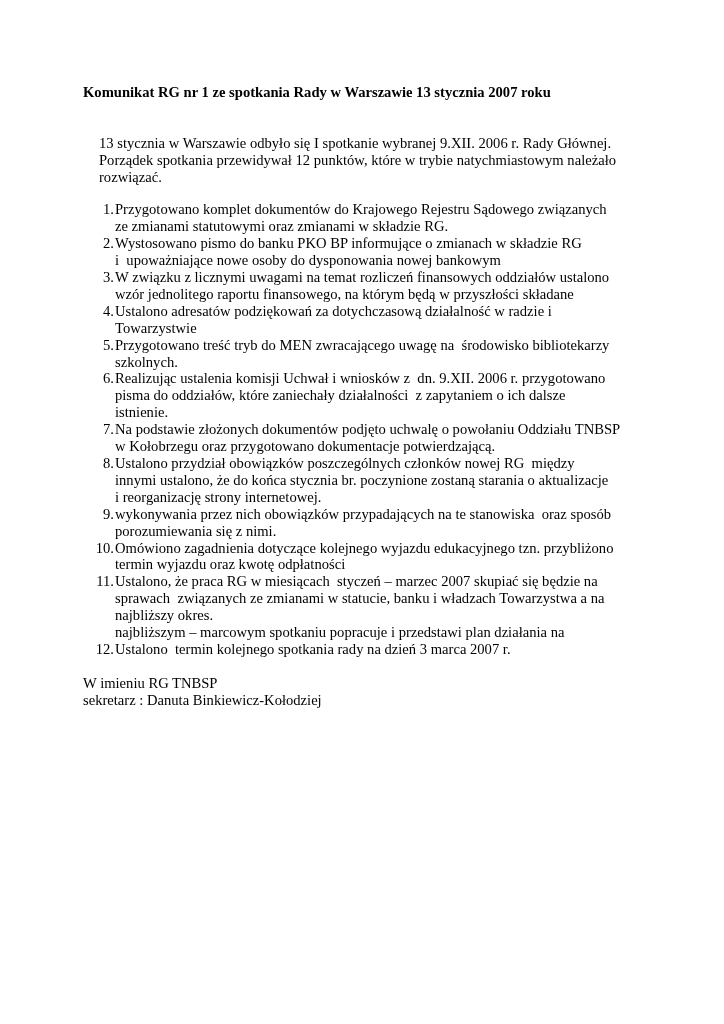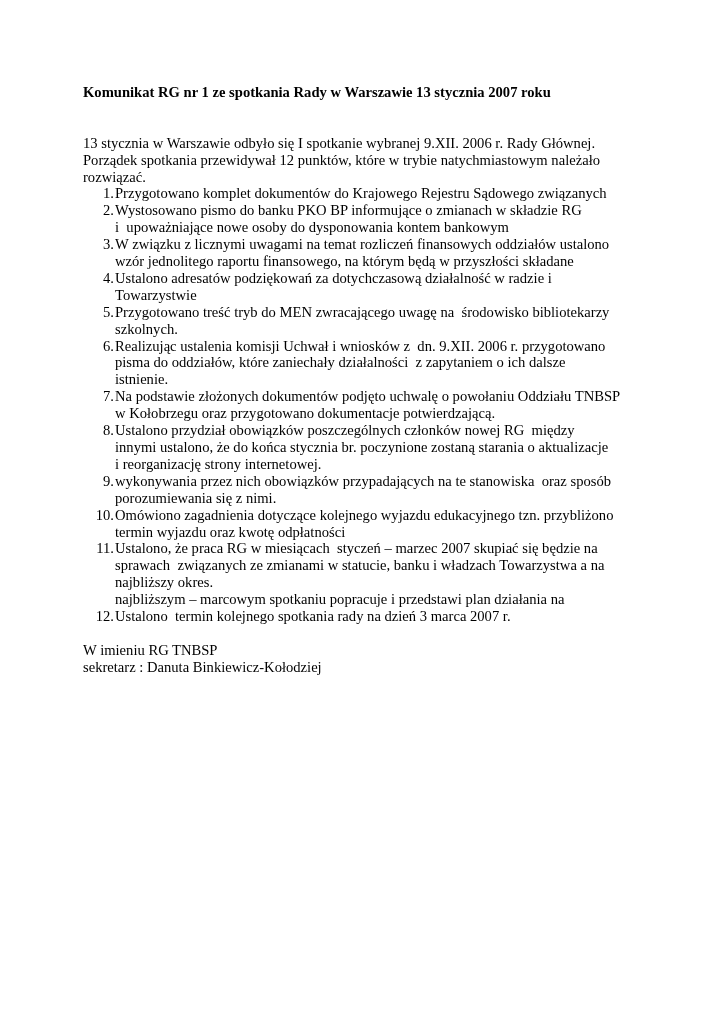--- a/index.html
+++ b/index.html
@@ -23,21 +23,21 @@
   .title {
     margin: 0 0 33.8px 0;
     font-size: 14.6px;
     line-height: 16.9px;
     font-weight: bold;
   }
   .line {
     white-space: pre-wrap;
   }
   .intro {
-    margin: 0;
+    margin: 16px;
     font-family: Liberation Serif, serif;
   }
   .agenda {
     margin: 0;
   }
   .item {
     display: flex;
     align-items: flex-start;
   }
   .num {
@@ -69,28 +69,29 @@
     <div class="line">Porządek spotkania przewidywał 12 punktów, które w trybie natychmiastowym należało</div>
     <div class="line">rozwiązać.</div>
   </div>
 
   <div class="agenda">
 
     <div class="item">
       <span class="num">1.</span>
       <div class="item-lines">
         <div class="line">Przygotowano komplet dokumentów do Krajowego Rejestru Sądowego związanych</div>
+        <div class="line">ze zmianami statutowymi oraz zmianami w składzie RG.</div>
       </div>
     </div>
 
     <div class="item">
       <span class="num">2.</span>
       <div class="item-lines">
         <div class="line">Wystosowano pismo do banku PKO BP informujące o zmianach w składzie RG</div>
-        <div class="line">i  upoważniające nowe osoby do dysponowania kontem bankowym</div>
+        <div class="line">i  upoważniające nowe osoby do dysponowania nowej bankowym</div>
       </div>
     </div>
 
     <div class="item">
       <span class="num">3.</span>
       <div class="item-lines">
         <div class="line">W związku z licznymi uwagami na temat rozliczeń finansowych oddziałów ustalono</div>
         <div class="line">wzór jednolitego raportu finansowego, na którym będą w przyszłości składane</div>
       </div>
     </div>

